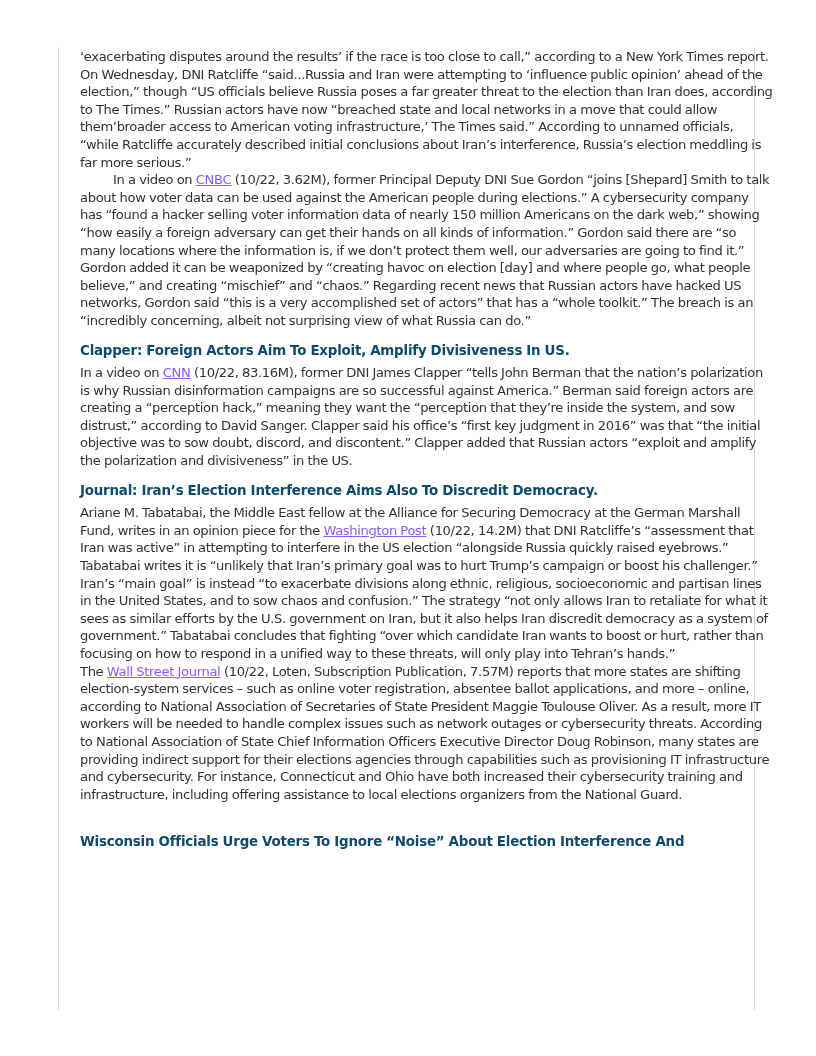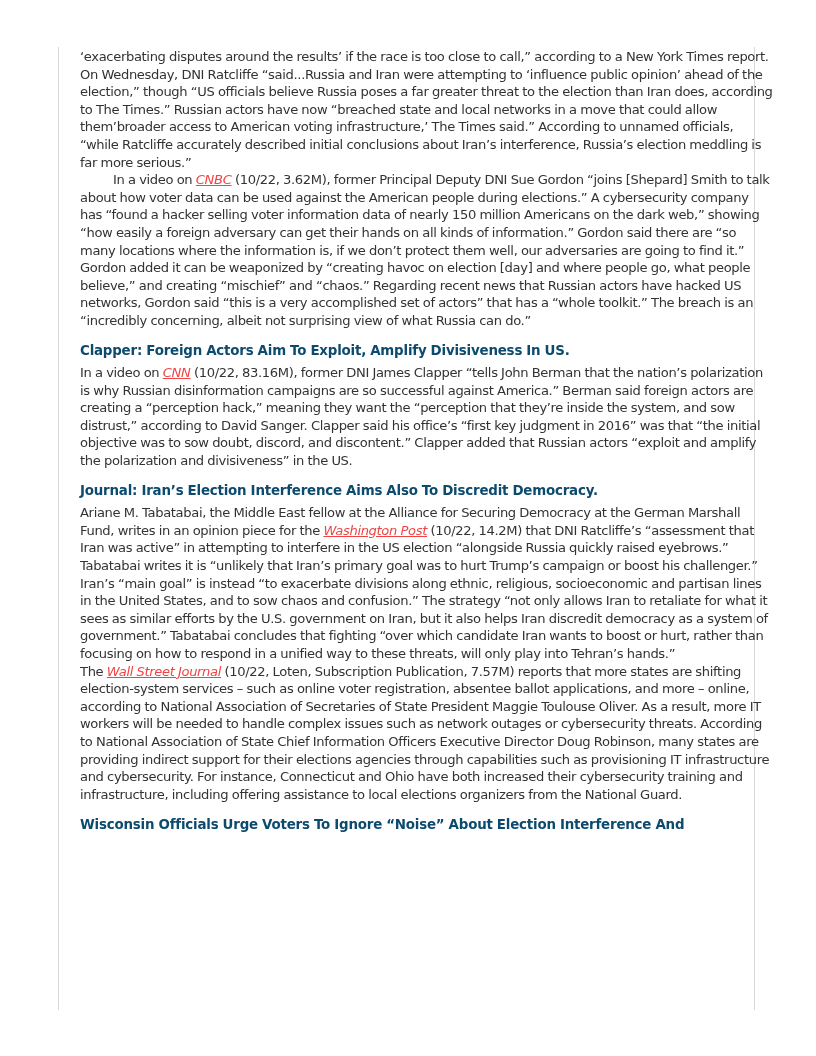--- a/index.html
+++ b/index.html
@@ -47,26 +47,25 @@
       line-height: 17.6px;
       font-weight: bold;
       color: #0c4a6e;
       letter-spacing: -0.2px;
     }
     .section h2 {
       margin-top: 12px;
       margin-bottom: 5px;
     }
     .section.last h2 {
-      margin-top: 13px;
+      margin-top: 30px;
     }
     a {
-      color: #ef4444;
+      color: #8b5cf6;
       text-decoration: underline;
-      font-style: italic;
     }
   </style>
 </head>
 <body>
 
 <div class="page-column"></div>
 
 <div class="content">
 
   <div>

